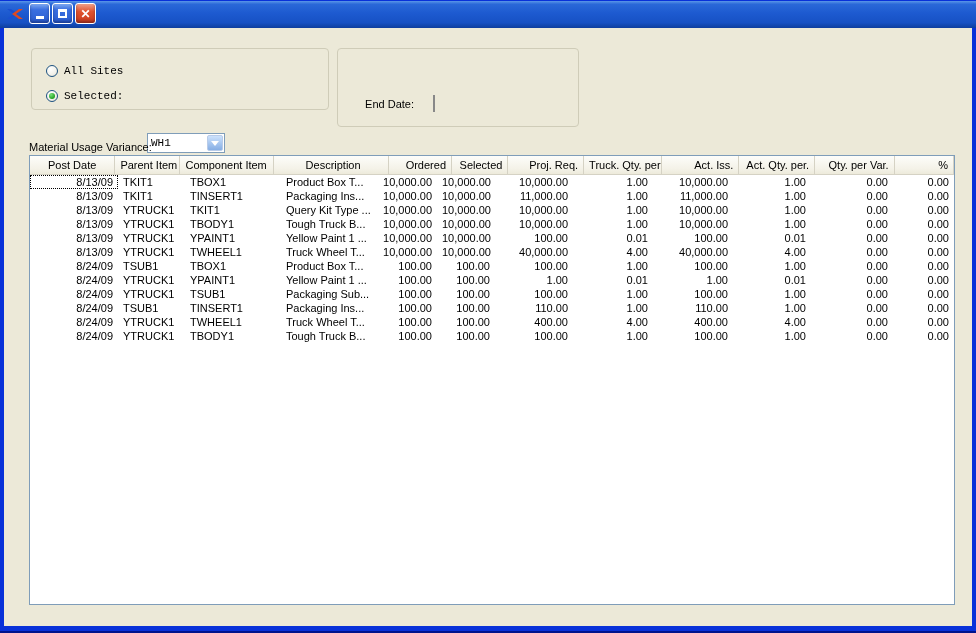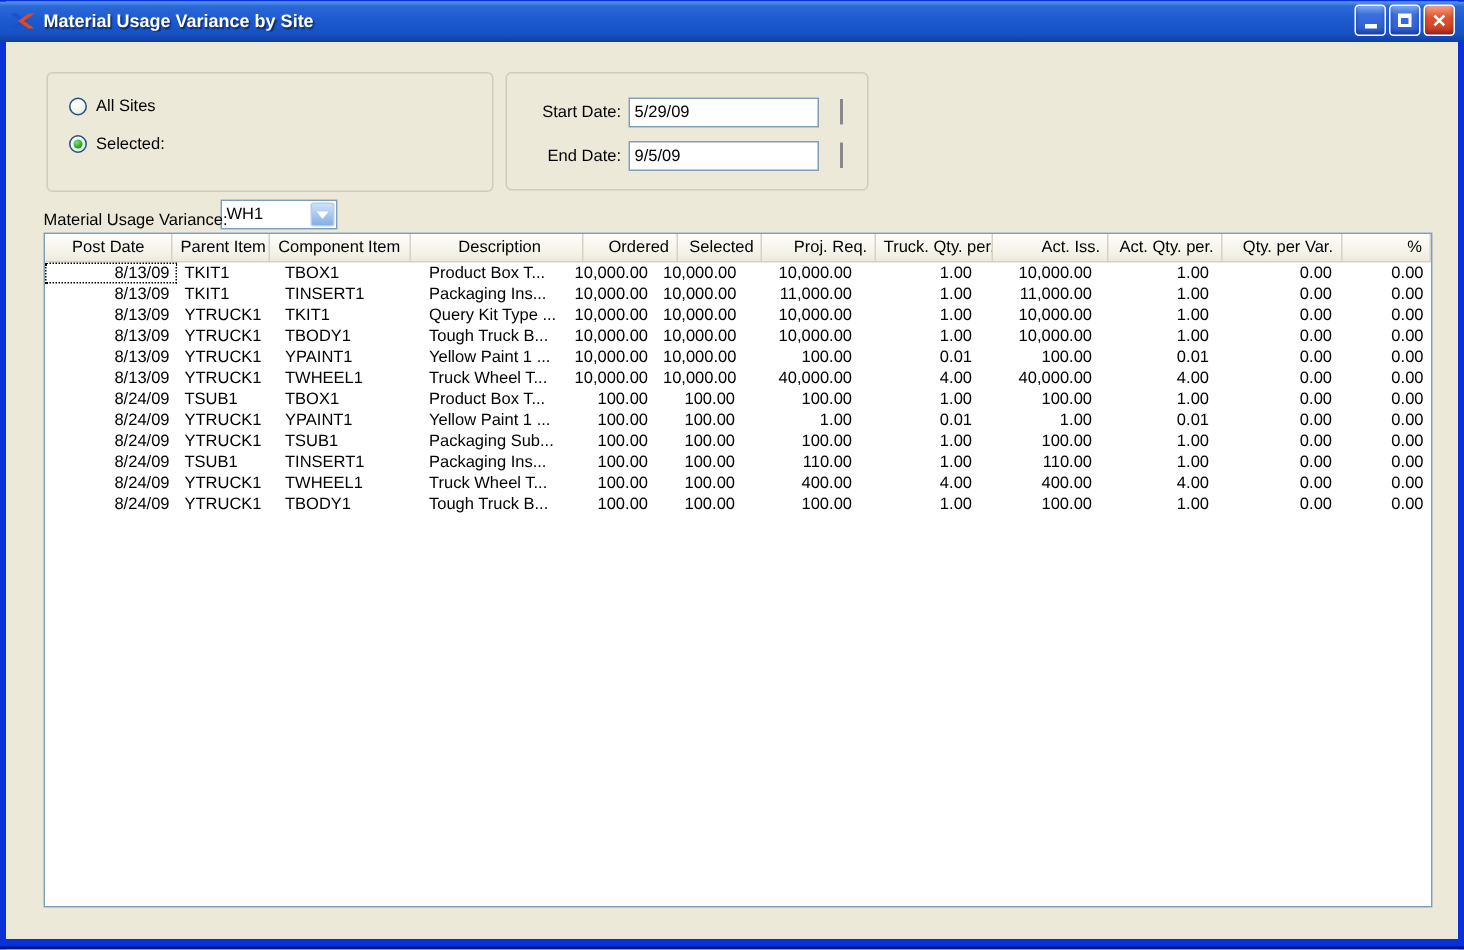--- a/index.html
+++ b/index.html
@@ -41,21 +41,21 @@
   .winbtn.red  { background: linear-gradient(180deg, #F0A088 0%, #E0532F 40%, #C93A1C 100%); }
   .glyph-min { width: 8px; height: 3px; background: #fff; align-self: flex-end; margin: 0 auto 4px auto; }
   .glyph-max { width: 9px; height: 9px; border: 2px solid #fff; border-top-width: 3px; }
   .glyph-x { font-weight: bold; font-size: 12px; }
 
   
   .groupbox {
     position: absolute; border: 1px solid #CFCCB8; border-radius: 4px;
     background: #ECE9D8;
   }
-  #sites-box { left: 27px; top: 48px; width: 298px; height: 80px; }
+  #sites-box { left: 27px; top: 48px; width: 298px; height: 62px; font-family: Liberation Mono, monospace; }
   #dates-box { left: 333px; top: 48px; width: 242px; height: 79px; }
 
   .radio-row { position: absolute; display: flex; align-items: center; height: 14px; }
   .radio {
     width: 12px; height: 12px; border-radius: 50%;
     border: 1px solid #1D5281;
     background: radial-gradient(circle at 35% 30%, #fff 0%, #F2F1EA 60%, #D9D6C6 100%);
     margin-right: 6px; position: relative; flex: 0 0 auto;
   }
   .radio.checked::after {
@@ -126,21 +126,20 @@
 </head>
 <body>
 
 <div class="window">
 
   <div class="titlebar">
     <svg class="app-icon" viewBox="0 0 18 16">
       <polygon points="1,3 8,8 1,13 5,13 12,8 5,3" fill="#1A4FD0"></polygon>
       <polygon points="17,3 10,8 17,13 13,13 6,8 13,3" fill="#E04A20"></polygon>
     </svg>
-    <div class="title">Material Usage Variance by Site</div>
     <div class="winbtns">
       <div class="winbtn blue">
           <span class="glyph-min"></span>
         </div>
       <div class="winbtn blue">
           <span class="glyph-max"></span>
         </div>
       <div class="winbtn red">
           <span class="glyph-x">✕</span>
         </div>
@@ -158,30 +157,22 @@
     </div>
     <div class="combobox">
       <span class="combo-text">WH1</span>
       <span class="combo-btn">
         <span class="combo-chevron"></span>
       </span>
     </div>
   </div>
 
   <div class="groupbox" id="dates-box">
-    <div class="date-row" style="left:8px; top:15px;">
-      <span class="date-label">Start Date:</span>
-      <input class="textbox" value="5/29/09" style="">
-      <button class="cal-btn">
-        <span class="cal-icon"></span>
-      </button>
-    </div>
     <div class="date-row" style="left:8px; top:44px;">
       <span class="date-label">End Date:</span>
-      <input class="textbox" value="9/5/09" style="">
       <button class="cal-btn">
         <span class="cal-icon"></span>
       </button>
     </div>
   </div>
 
 
   <div class="table-caption">Material Usage Variance:</div>
   <div class="data-table">
     <div class="thead">

